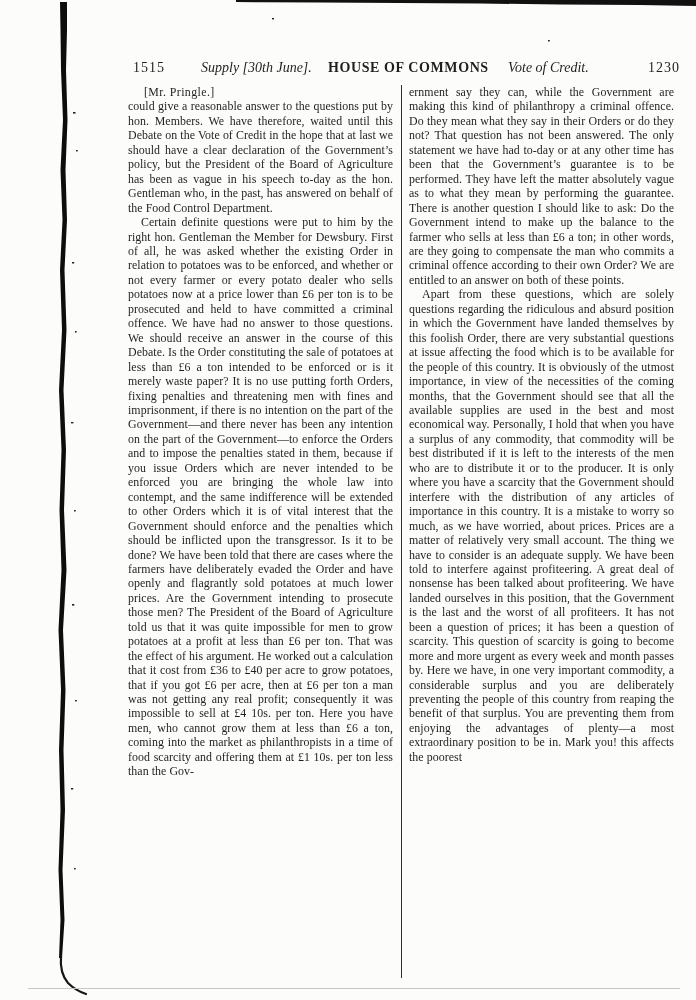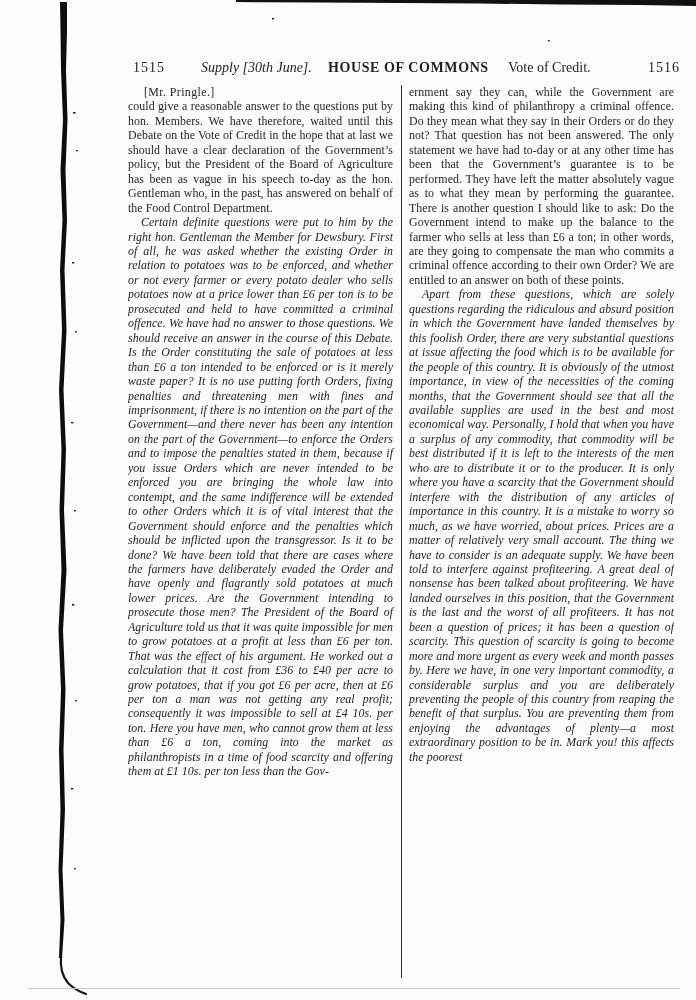--- a/index.html
+++ b/index.html
@@ -32,21 +32,21 @@
     left: 0;
     width: 596px;
     height: 18px;
     font-size: 14px;
     padding-left: 39px;
   }
   .header span { position: absolute; white-space: nowrap; }
   .pn-left  { left: 133px; letter-spacing: 1px; }
   .rt-left  { left: 201px; font-style: italic; }
   .ct       { left: 328px; font-weight: bold; letter-spacing: 0.6px; }
-  .rt-right { left: 508px; }
+  .rt-right { left: 508px; font-style: italic; }
   .pn-right { left: 648px; letter-spacing: 1px; }
   
   .cols {
     position: absolute;
     top: 85px;
     left: 128px;
     width: 546px;
     height: 896px;
     display: flex;
     overflow: hidden;
@@ -57,21 +57,21 @@
     line-height: 14.45px;
     text-align: justify;
     letter-spacing: 0.05px;
   }
   .col p { margin: 0; }
   .speaker {
     text-indent: 16px;
     text-align: left;
     letter-spacing: 0.4px;
   }
-  .indent { text-indent: 13px; font-style: italic; }
+  .indent { text-indent: 13px; }
   .divider {
     width: 1px;
     background: #2e2e2c;
     margin: 0 7px 0 8px;
     height: 893px;
   }
   .bottom-line {
     position: absolute;
     left: 28px;
     top: 988px;
@@ -108,21 +108,21 @@
       <rect x="272" y="18" width="2" height="1.4"></rect>
       <rect x="548" y="40" width="1.8" height="1.4"></rect>
     </g>
   </svg>
 
   <div class="header">
     <span class="pn-left">1515</span>
     <span class="rt-left">Supply [30th June].</span>
     <span class="ct">HOUSE OF COMMONS</span>
     <span class="rt-right">Vote of Credit.</span>
-    <span class="pn-right">1516</span>
+    <span class="pn-right">1230</span>
   </div>
 
   <div class="cols">
     <div class="col">
       <p class="speaker">[Mr. Pringle.]</p>
       <p>could give a reasonable answer to the questions put by hon. Members. We have therefore, waited until this Debate on the Vote of Credit in the hope that at last we should have a clear declaration of the Government’s policy, but the President of the Board of Agriculture has been as vague in his speech to-day as the hon. Gentleman who, in the past, has answered on behalf of the Food Control Department.</p>
       <p class="indent">Certain definite questions were put to him by the right hon. Gentleman the Member for Dewsbury. First of all, he was asked whether the existing Order in relation to potatoes was to be enforced, and whether or not every farmer or every potato dealer who sells potatoes now at a price lower than £6 per ton is to be prosecuted and held to have committed a criminal offence. We have had no answer to those questions. We should receive an answer in the course of this Debate. Is the Order constituting the sale of potatoes at less than £6 a ton intended to be enforced or is it merely waste paper? It is no use putting forth Orders, fixing penalties and threatening men with fines and imprisonment, if there is no intention on the part of the Government—and there never has been any intention on the part of the Government—to enforce the Orders and to impose the penalties stated in them, because if you issue Orders which are never intended to be enforced you are bringing the whole law into contempt, and the same indifference will be extended to other Orders which it is of vital interest that the Government should enforce and the penalties which should be inflicted upon the transgressor. Is it to be done? We have been told that there are cases where the farmers have deliberately evaded the Order and have openly and flagrantly sold potatoes at much lower prices. Are the Government intending to prosecute those men? The President of the Board of Agriculture told us that it was quite impossible for men to grow potatoes at a profit at less than £6 per ton. That was the effect of his argument. He worked out a calculation that it cost from £36 to £40 per acre to grow potatoes, that if you got £6 per acre, then at £6 per ton a man was not getting any real profit; consequently it was impossible to sell at £4 10s. per ton. Here you have men, who cannot grow them at less than £6 a ton, coming into the market as philanthropists in a time of food scarcity and offering them at £1 10s. per ton less than the Gov-</p>
     </div>
     <div class="divider"></div>
     <div class="col">

